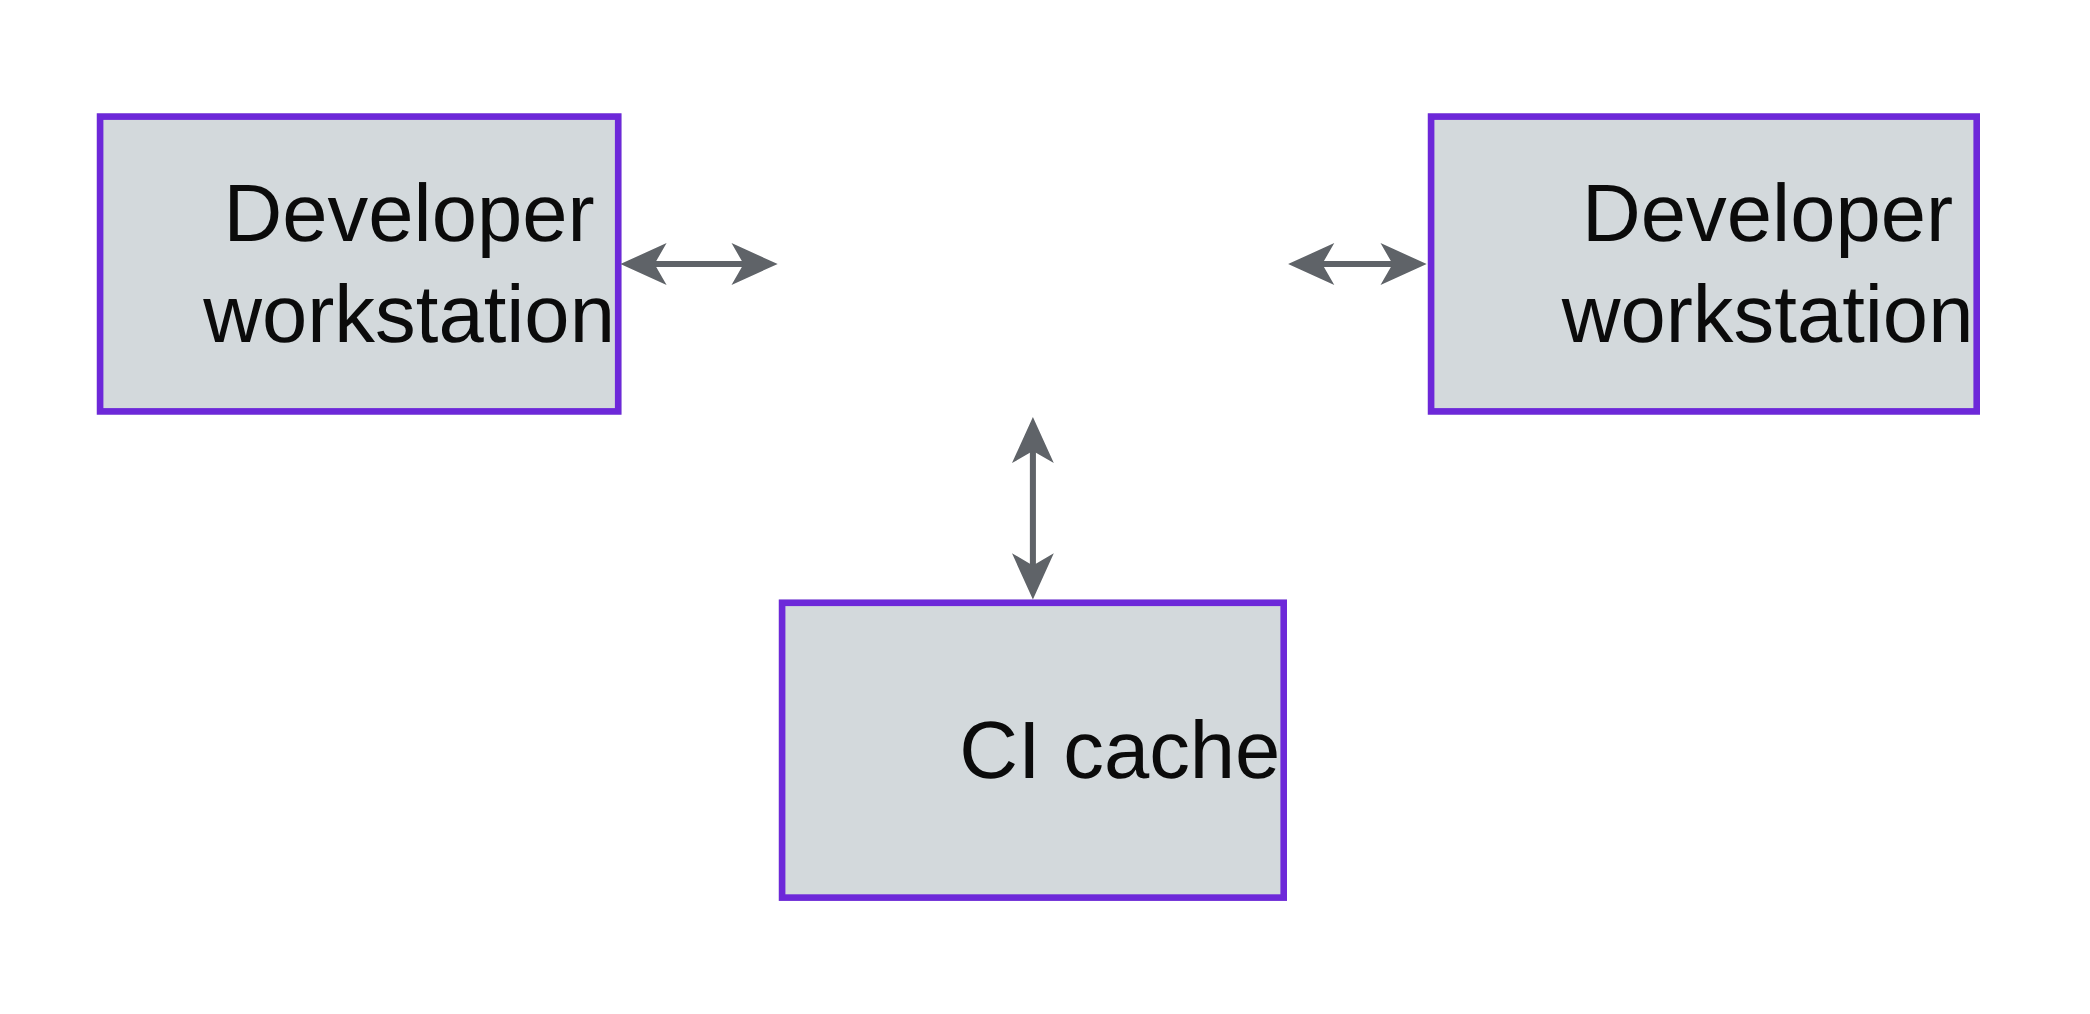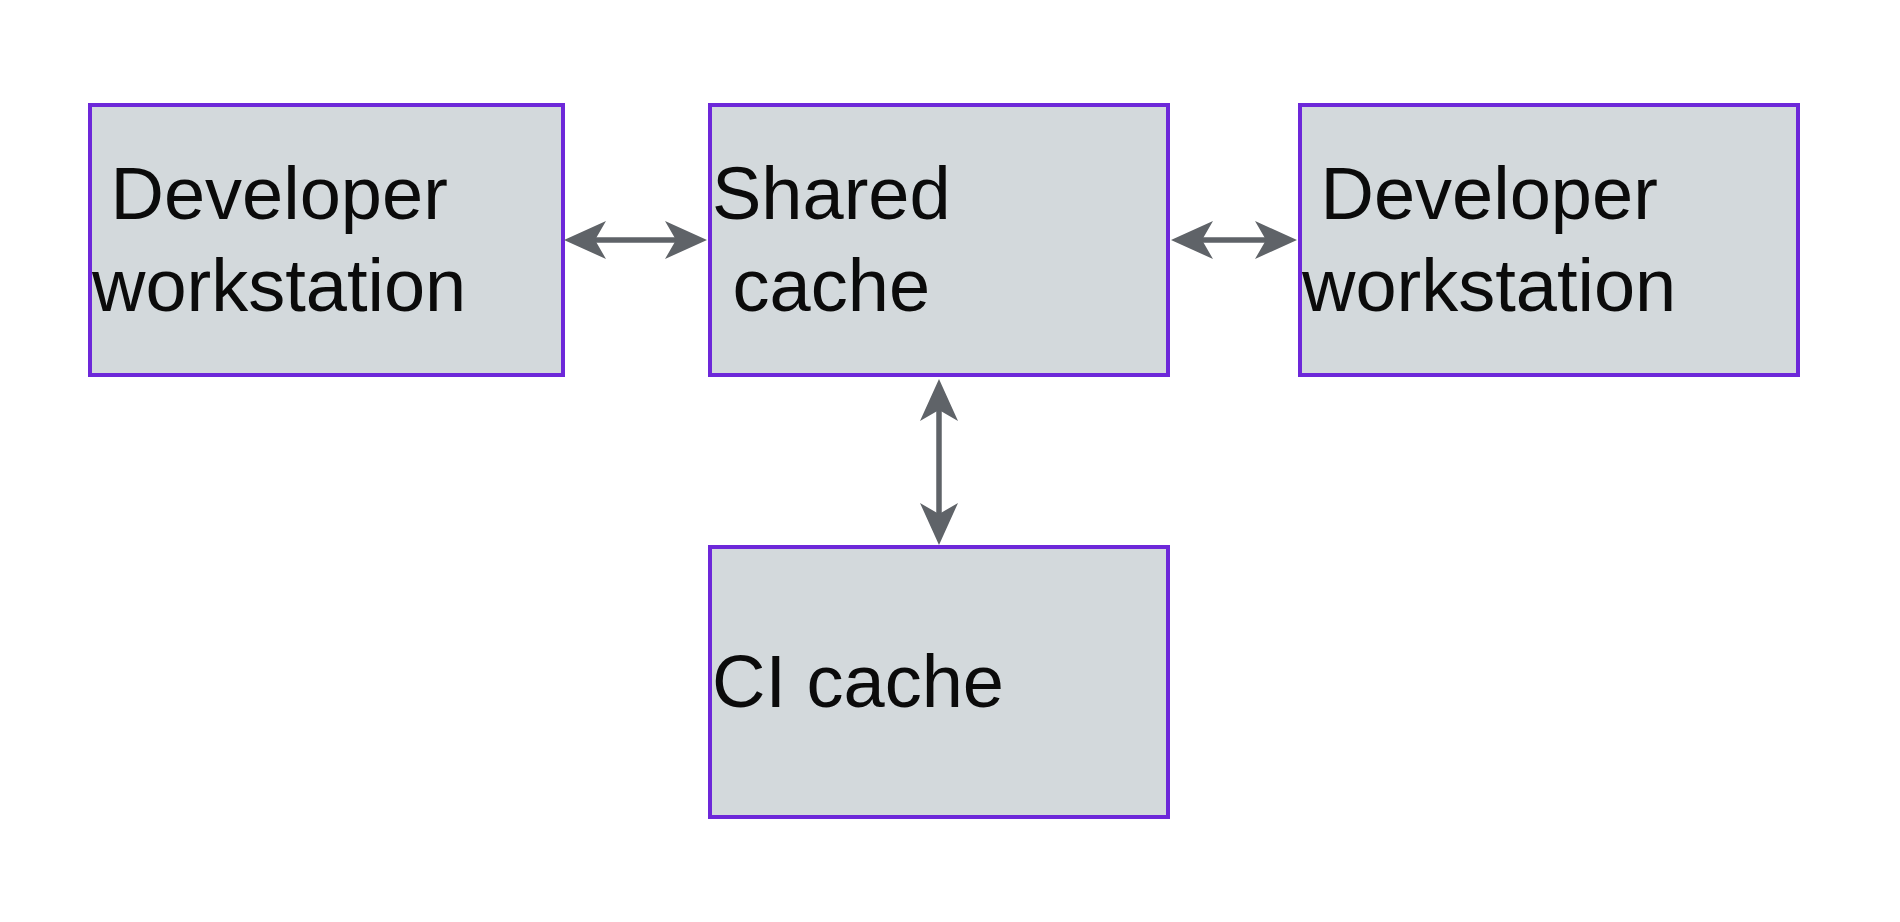--- a/index.html
+++ b/index.html
@@ -12,24 +12,24 @@
     width: 1900px;
     height: 922px;
     background: #ffffff;
     overflow: hidden;
     font-family: "Liberation Sans", sans-serif;
   }
   .node {
     position: absolute;
     box-sizing: border-box;
     background: #d3d9dc;
-    border: 4px solid #6d28d9;
+    border: 6px solid #6d28d9;
     display: flex;
     align-items: center;
-    justify-content: flex-start;
+    justify-content: flex-end;
   }
   .node-label {
     font-size: 74px;
     line-height: 92px;
     color: #0b0b0b;
     text-align: center;
     white-space: pre-line;
     letter-spacing: 0px;
   }
   #node-dev-left   { left: 88px;   top: 103px; width: 477px; height: 274px; }
@@ -47,24 +47,20 @@
 </head>
 <body>
 
 <div class="canvas">
 
   <div class="node" id="node-dev-left">
     <span class="node-label">Developer
 workstation</span>
   </div>
 
-  <div class="node" id="node-cache">
-    <span class="node-label">Shared
-cache</span>
-  </div>
 
   <div class="node" id="node-dev-right">
     <span class="node-label">Developer
 workstation</span>
   </div>
 
   <div class="node" id="node-ci">
     <span class="node-label">CI cache</span>
   </div>
 

